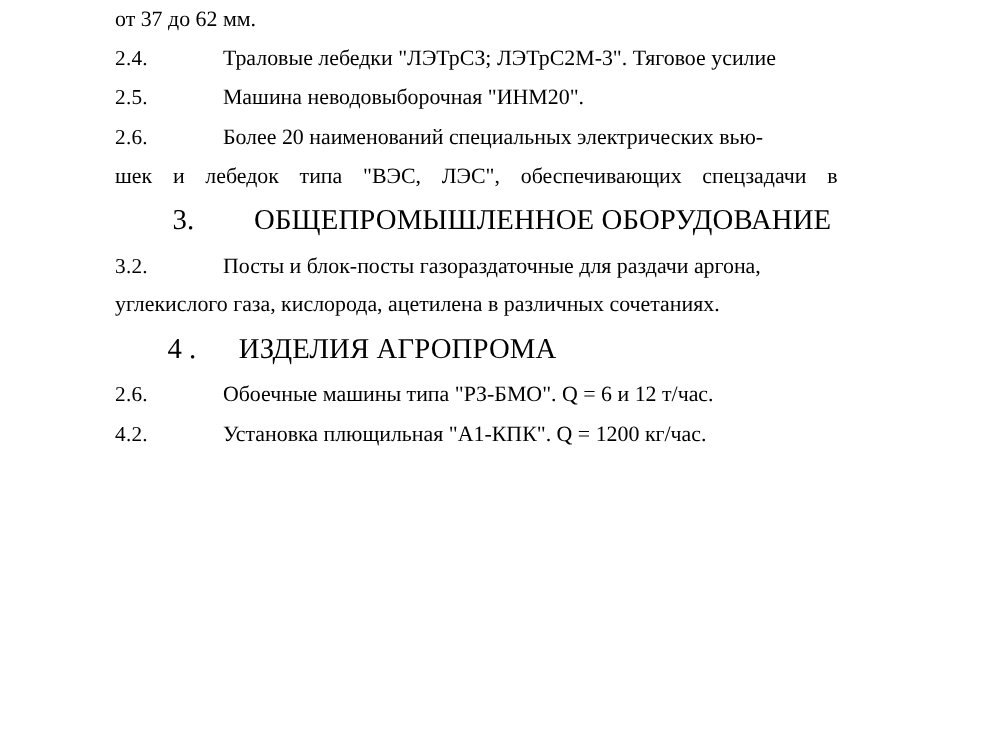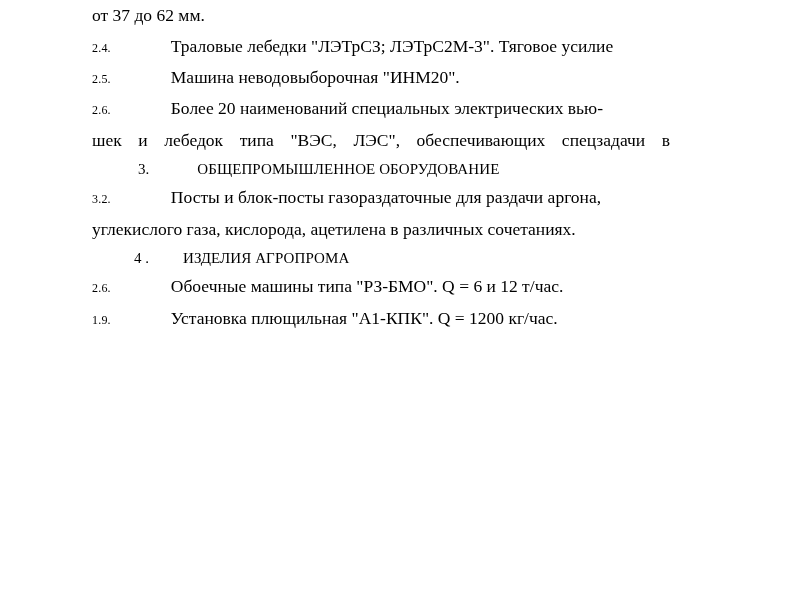--- a/index.html
+++ b/index.html
@@ -40,30 +40,30 @@
   
   .numpara {
     font-size: 17.5px;
     line-height: 1.78;
     text-align: justify;
     margin: 0;
     padding: 0;
     text-indent: 0;
   }
   .numlabel {
-    font-size: 12px;
+    font-size: 17px;
     vertical-align: baseline;
     letter-spacing: 0.2px;
   }
   .tabspace {
     display: inline-block;
     width: 60px;
   }
   .heading {
-    font-size: 15px;
+    font-size: 23px;
     line-height: 1.78;
     margin: 0;
     padding: 0;
     text-indent: 0;
   }
   .heading .hnum {
     display: inline-block;
     margin-left: 46px;
   }
   .heading .htab {
@@ -121,17 +121,17 @@
 
     <div class="heading">
       <span class="hnum" style="margin-left:42px">4 .</span><span class="htab" style="width:34px"></span><span class="heading-spaced">ИЗДЕЛИЯ АГРОПРОМА</span>
     </div>
 
     <div class="numpara">
       <span class="numlabel">2.6.</span><span class="tabspace"></span><span>Обоечные машины типа "РЗ-БМО". Q = 6 и 12 т/час.</span>
     </div>
 
     <div class="numpara clipline">
-      <span class="numlabel">1.9.</span><span class="tabspace"></span><span>Установка плющильная "А1-КПК". Q = 1200 кг/час.</span>
+      <span class="numlabel">4.2.</span><span class="tabspace"></span><span>Установка плющильная "А1-КПК". Q = 1200 кг/час.</span>
     </div>
 
   </div>
 </div>
 
 </body></html>

